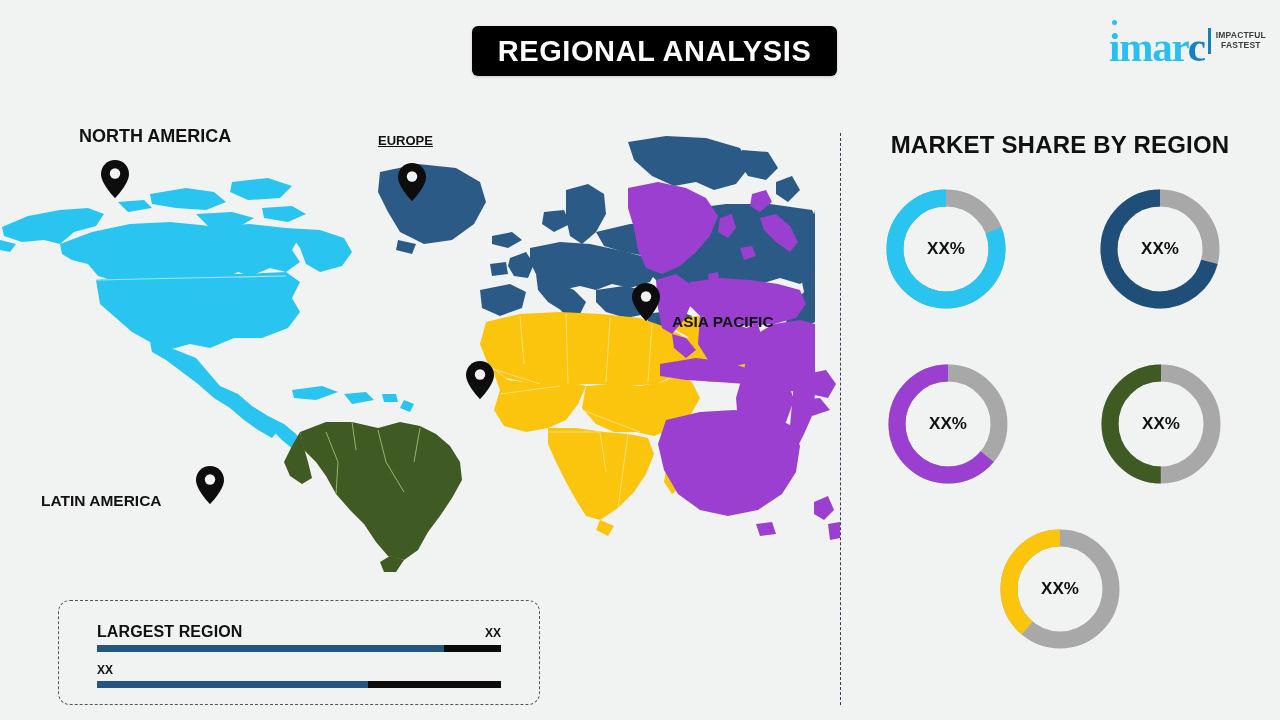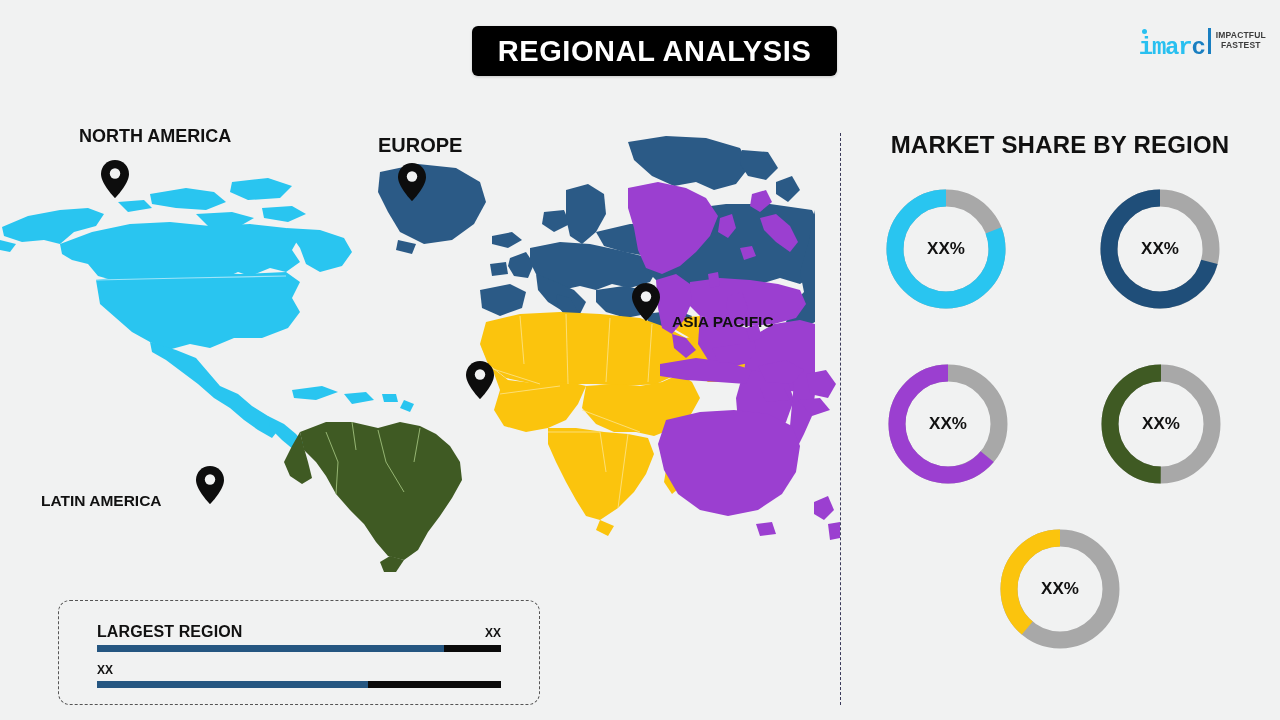--- a/index.html
+++ b/index.html
@@ -19,22 +19,22 @@
     box-shadow:0 1px 3px rgba(0,0,0,.18);
   }
   .title-banner span{
     color:#ffffff;font-size:29px;font-weight:bold;letter-spacing:.6px;
     font-family:"Liberation Sans", sans-serif;
   }
 
   
   .logo{position:absolute;right:14px;top:22px;display:flex;align-items:center;height:38px;}
   .logo-word{
-    font-size:24px;font-weight:bold;letter-spacing:-1.2px;line-height:1;
-    color:#29c0f0;font-family:Liberation Mono, monospace;position:relative;margin-top:13px;
+    font-size:41px;font-weight:bold;letter-spacing:-1.2px;line-height:1;
+    color:#29c0f0;font-family:Liberation Serif, serif;position:relative;margin-top:13px;
   }
   .logo-word .c-dark{color:#1a7fc1;}
   .logo-dot{
     position:absolute;left:3px;top:-7px;width:5px;height:5px;border-radius:50%;
     background:#29c0f0;
   }
   .logo-bar{width:3px;height:26px;background:#1a7fc1;margin:0 5px 0 3px;}
   .logo-tag{display:flex;flex-direction:column;justify-content:center;line-height:1.15;text-align:center;}
   .logo-tag span{
     font-size:8.5px;font-weight:bold;color:#3c3c3c;letter-spacing:.2px;
@@ -256,21 +256,21 @@
   </div>
 
   <div class="region-label" style="left:55px;top:126px;font-size:18px;margin-left:24px;">NORTH AMERICA</div>
   <div class="pin" style="left:101px;top:160px;">
     <svg viewBox="0 0 28 38">
         <path fill="#0d0d0d" d="M14 0C6.3 0 0 6.2 0 13.9 0 24 14 38 14 38s14-14 14-24.1C28 6.2 21.7 0 14 0z"></path>
         <circle cx="14" cy="13.5" r="5.2" fill="#f1f2f2"></circle>
       </svg>
   </div>
 
-  <div class="region-label" style="left:378px;top:133px;font-size:20px;">EUROPE</div>
+  <div class="region-label" style="left:378px;top:133px;font-size:13px;text-decoration:underline;">EUROPE</div>
   <div class="pin" style="left:398px;top:163px;">
     <svg viewBox="0 0 28 38">
         <path fill="#0d0d0d" d="M14 0C6.3 0 0 6.2 0 13.9 0 24 14 38 14 38s14-14 14-24.1C28 6.2 21.7 0 14 0z"></path>
         <circle cx="14" cy="13.5" r="5.2" fill="#f1f2f2"></circle>
       </svg>
   </div>
 
   <div class="region-label" style="left:672px;top:313px;font-size:15.5px;">ASIA PACIFIC</div>
   <div class="pin" style="left:632px;top:283px;">
     <svg viewBox="0 0 28 38">

